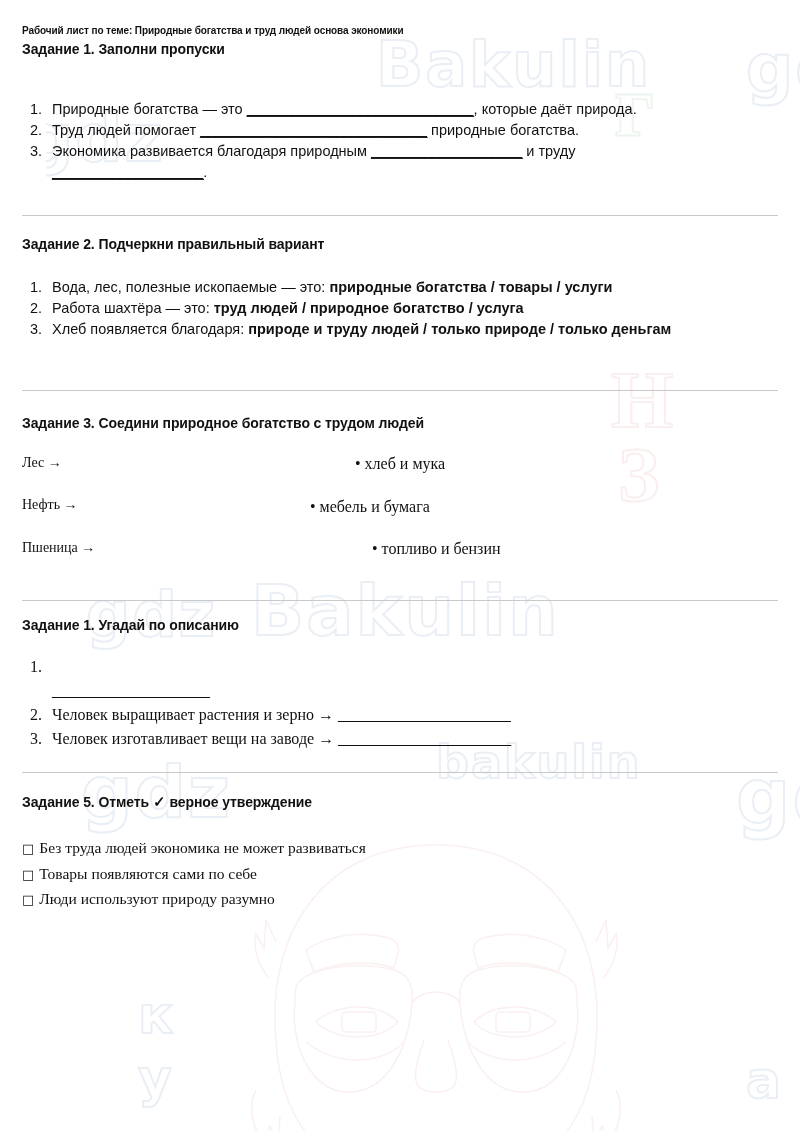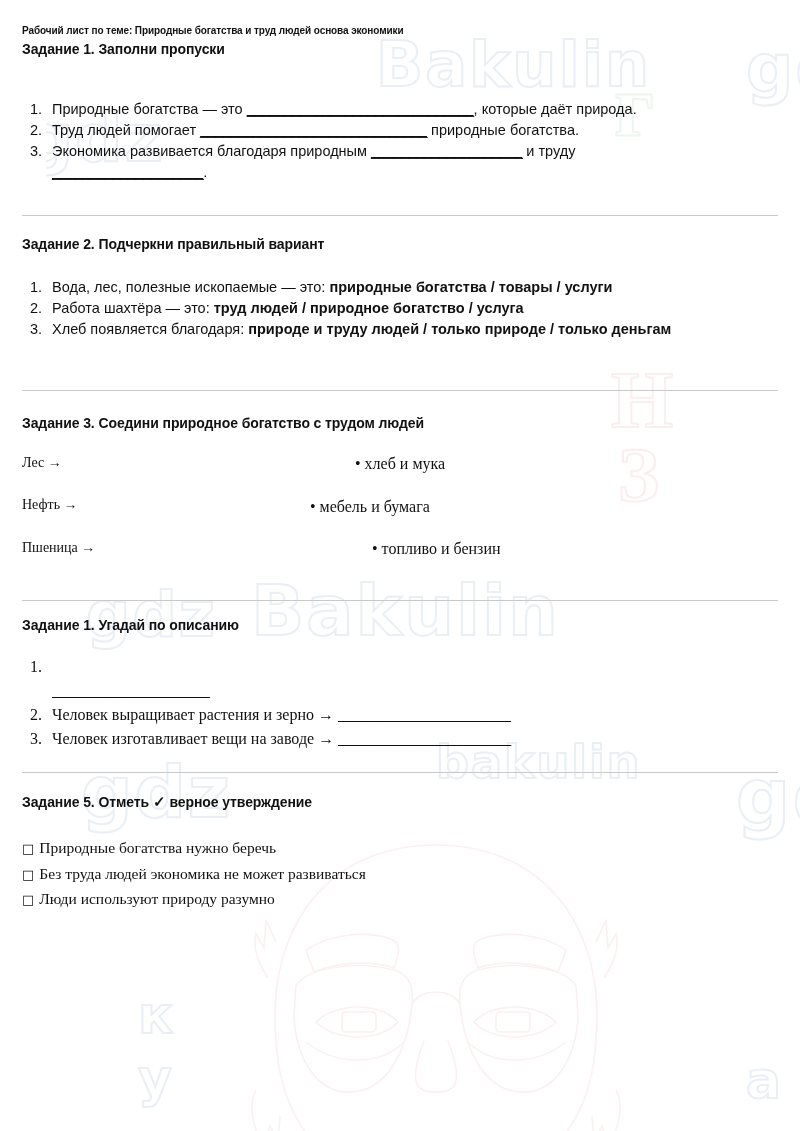--- a/index.html
+++ b/index.html
@@ -281,24 +281,24 @@
     </ol>
 
     <hr class="sep" style="top:772px;">
 
     <div class="task-heading" style="top:793px;">
       <span>Задание 5. Отметь</span><span class="check-glyph">✓</span><span>верное утверждение</span>
     </div>
 
     <div class="check-list" style="top:836px;">
       <div class="check-row">
-        <span class="box-glyph">□</span><span>Природные богатства нужно беречь</span>
+        <span class="box-glyph">□</span><span>Без труда людей экономика не может развиваться</span>
       </div>
       <div class="check-row">
-        <span class="box-glyph">□</span><span>Без труда людей экономика не может развиваться</span>
+        <span class="box-glyph">□</span><span>Товары появляются сами по себе</span>
       </div>
       <div class="check-row">
         <span class="box-glyph">□</span><span>Люди используют природу разумно</span>
       </div>
     </div>
 
   </div>
 </div>
 
 </body></html>

